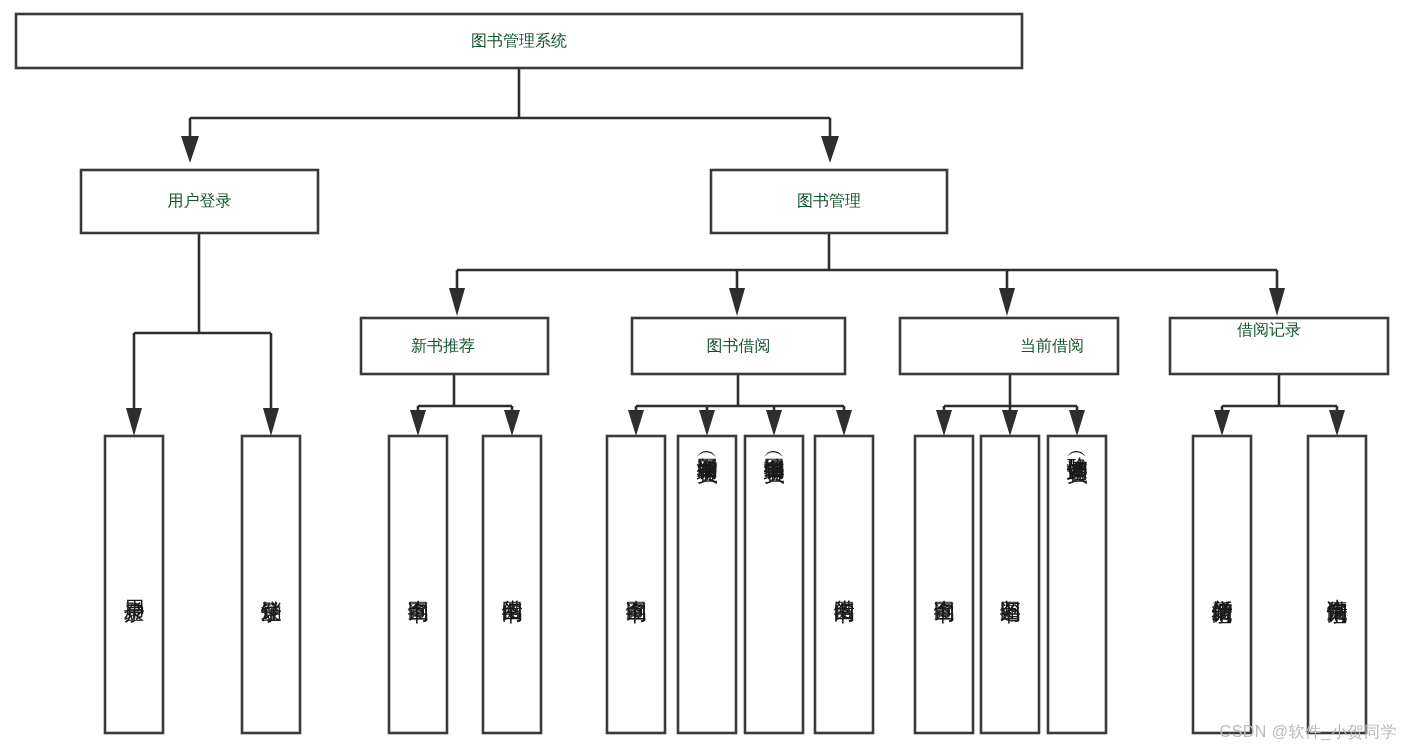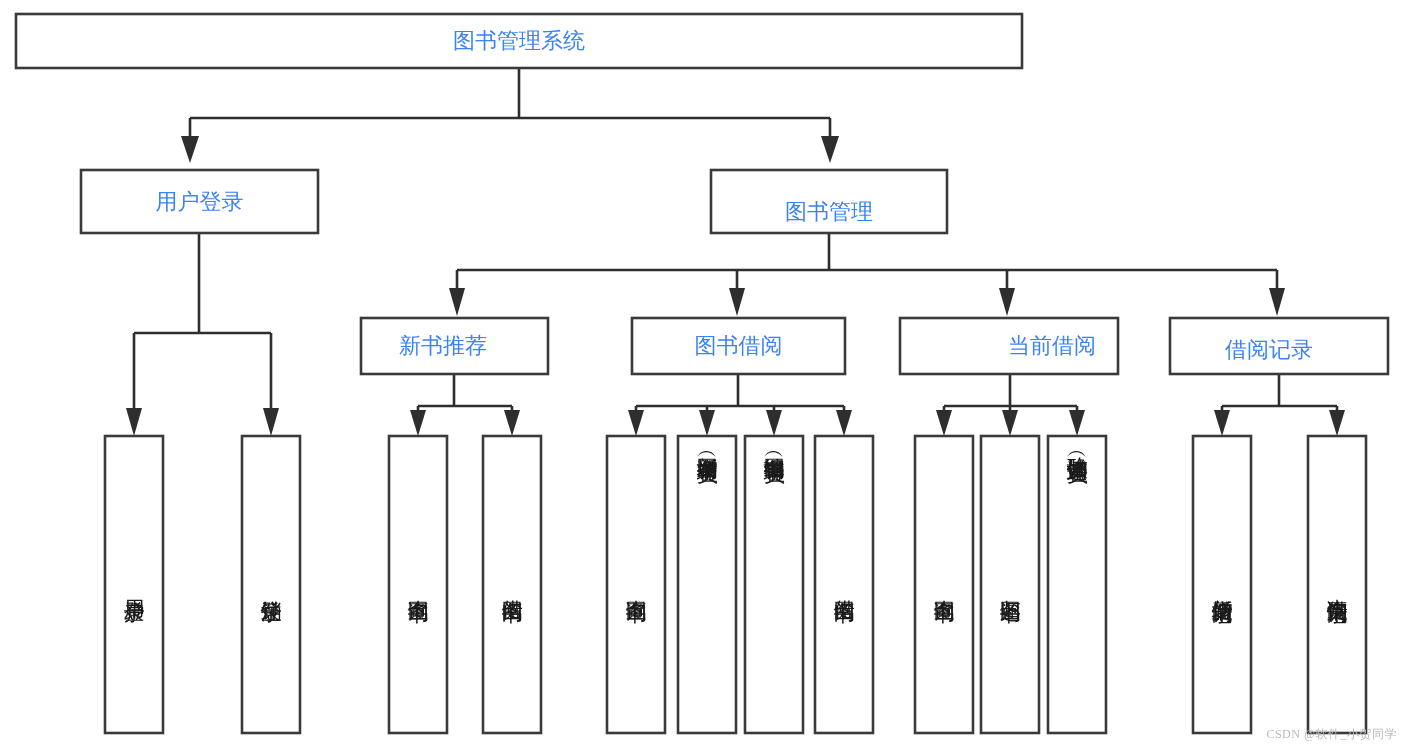--- a/index.html
+++ b/index.html
@@ -37,23 +37,23 @@
     stroke-linecap: butt;
   }
   .arrow-head {
     fill: #2e2e2e;
     stroke: none;
   }
   .watermark {
     position: absolute;
     right: 8px;
     bottom: 4px;
-    font-size: 12px;
+    font-size: 16px;
     color: #b9b9b9;
-    font-family: Liberation Serif, serif;
+    font-family: Liberation Sans, sans-serif;
     letter-spacing: 0.5px;
     white-space: nowrap;
     user-select: none;
   }
   .vlabel-wrap {
     position: absolute;
     display: flex;
     align-items: center;
     justify-content: center;
     pointer-events: none;
@@ -69,22 +69,22 @@
     white-space: nowrap;
   }
   .hlabel-wrap {
     position: absolute;
     display: flex;
     align-items: center;
     justify-content: center;
     pointer-events: none;
   }
   .hlabel-text {
-    font-size: 22px;
-    color: #3b82f6;
+    font-size: 16px;
+    color: #14532d;
     font-family: "DejaVu Sans", "Liberation Sans", sans-serif;
     white-space: nowrap;
   }
 </style>
 </head>
 <body>
 
 <div id="diagram-root">
 
   <svg class="diagram-canvas" viewBox="0 0 1405 747">
@@ -193,37 +193,37 @@
   </svg>
 
   <div class="hlabel-wrap" style="left:16px; top:14px; width:1006px; height:54px;">
     <span class="hlabel-text">图书管理系统</span>
   </div>
 
   <div class="hlabel-wrap" style="left:81px; top:170px; width:237px; height:63px;">
     <span class="hlabel-text">用户登录</span>
   </div>
 
-  <div class="hlabel-wrap" style="left:711px; top:180px; width:236px; height:63px;">
+  <div class="hlabel-wrap" style="left:711px; top:170px; width:236px; height:63px;">
     <span class="hlabel-text">图书管理</span>
   </div>
 
   <div class="hlabel-wrap" style="left:361px; top:318px; width:164px; height:56px;">
     <span class="hlabel-text">新书推荐</span>
   </div>
 
   <div class="hlabel-wrap" style="left:632px; top:318px; width:213px; height:56px;align-items:center;">
     <span class="hlabel-text">图书借阅</span>
   </div>
 
   <div class="hlabel-wrap" style="left:900px; top:318px; width:230px; height:56px;margin-left:37px;">
     <span class="hlabel-text">当前借阅</span>
   </div>
 
-  <div class="hlabel-wrap" style="left:1170px; top:322px; width:198px; height:56px;">
+  <div class="hlabel-wrap" style="left:1170px; top:302px; width:198px; height:56px;">
     <span class="hlabel-text">借阅记录</span>
   </div>
 
   <div class="vlabel-wrap" style="left:105px; top:436px; width:58px; height:297px;">
     <span class="vlabel-text">用户登录</span>
   </div>
 
   <div class="vlabel-wrap" style="left:242px; top:436px; width:58px; height:297px;">
     <span class="vlabel-text">注销登录</span>
   </div>

